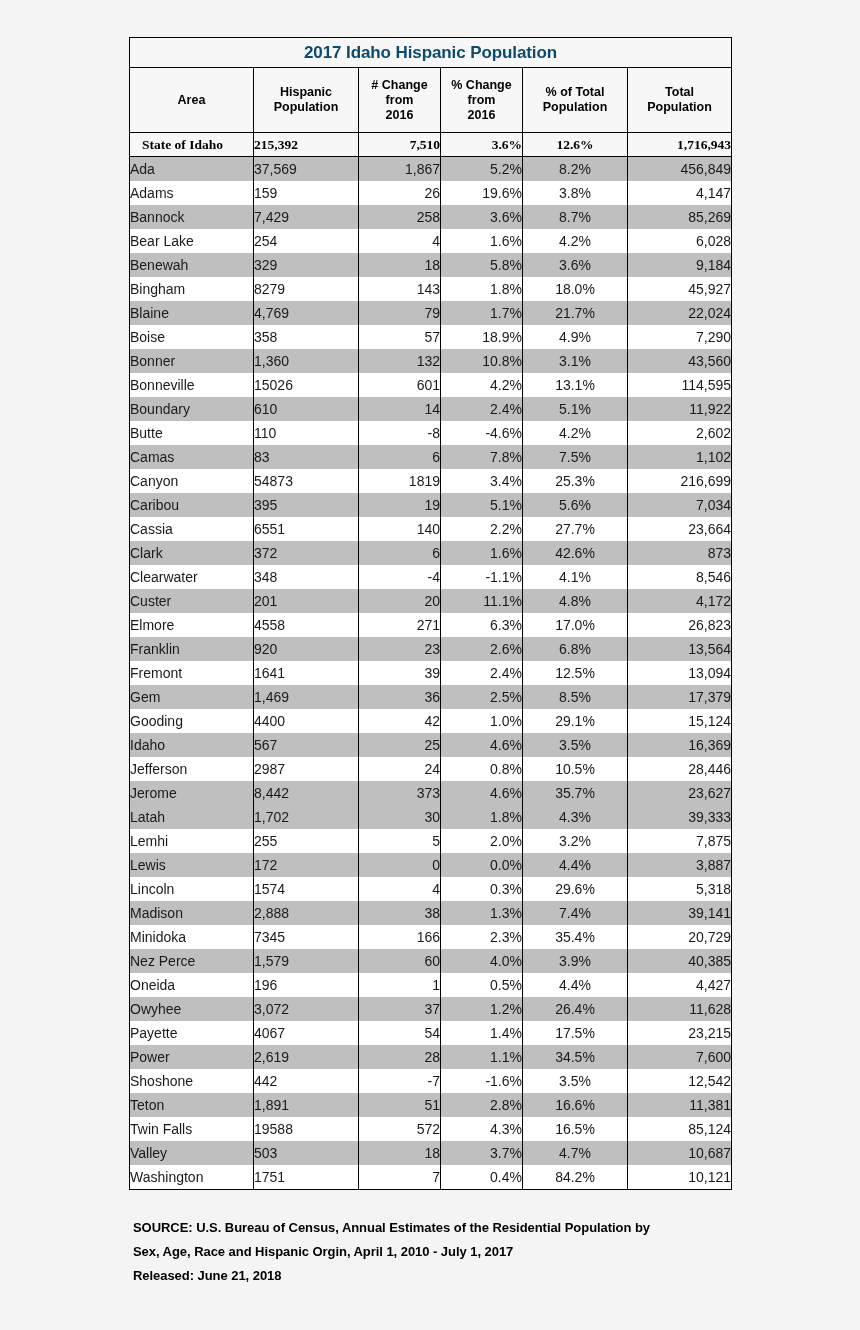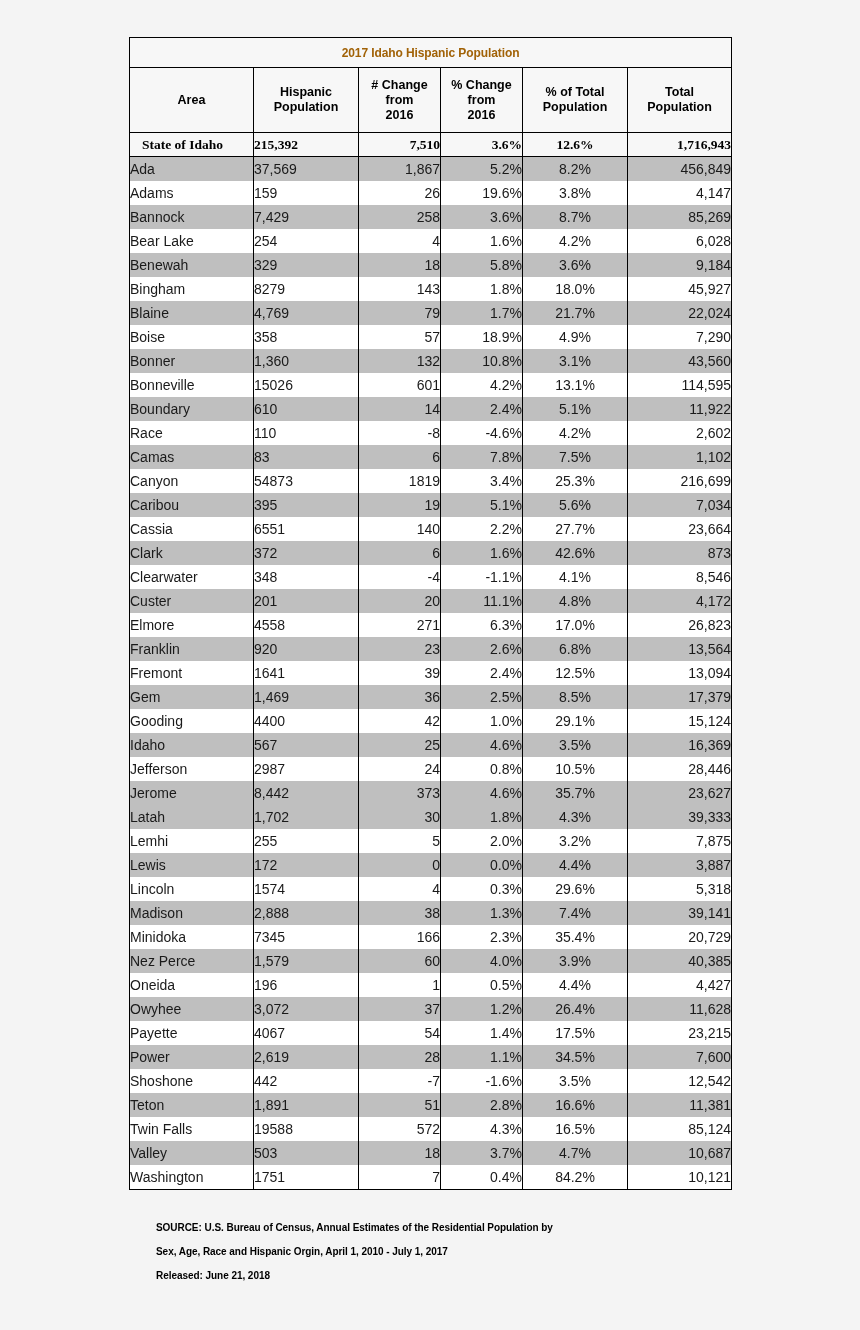--- a/index.html
+++ b/index.html
@@ -35,26 +35,26 @@
   table.pop-table td,
   table.pop-table th {
     padding: 0;
     margin: 0;
   }
   
   .title-row td {
     border: 1.6px solid #000;
     text-align: center;
     font-weight: bold;
-    font-size: 12px;
+    font-size: 17px;
     font-stretch: condensed;
     letter-spacing: -0.1px;
     height: 29px;
     background: #f7f7f7;
-    color: #a16207;
+    color: #0c4a6e;
     font-family: "Liberation Sans Narrow", "Liberation Sans", sans-serif;
   }
   
   .colhead-row td {
     border-left: 1.6px solid #000;
     border-right: 1.6px solid #000;
     border-bottom: 1.6px solid #000;
     vertical-align: middle;
     text-align: center;
     font-weight: bold;
@@ -96,26 +96,26 @@
   .c-num2  { text-align: right; padding-right: 16px; }
   .c-num3  { text-align: right; padding-right: 18px; }
   .c-num4  { text-align: center; padding-right: 20px; }
   .c-num5  { text-align: right; padding-right: 10px; }
 
   .state-row .c-area { padding-left: 12px; }
 
   
   .source-note {
     position: absolute;
-    left: 156px;
+    left: 133px;
     top: 1216px;
     width: 600px;
     font-family: "Liberation Sans Narrow", "Liberation Sans", sans-serif;
     font-weight: bold;
-    font-size: 10px;
+    font-size: 13px;
     line-height: 24px;
     color: #000;
     letter-spacing: -0.05px;
   }
   .source-note div { white-space: nowrap; }
 </style>
 </head>
 <body>
 
 <div class="page">
@@ -257,21 +257,21 @@
           </tr>
           <tr class="data-row shaded">
             <td class="c-area">Boundary</td>
             <td class="c-num">610</td>
             <td class="c-num2">14</td>
             <td class="c-num3">2.4%</td>
             <td class="c-num4">5.1%</td>
             <td class="c-num5">11,922</td>
           </tr>
           <tr class="data-row plain">
-            <td class="c-area">Race</td>
+            <td class="c-area">Butte</td>
             <td class="c-num">110</td>
             <td class="c-num2">-8</td>
             <td class="c-num3">-4.6%</td>
             <td class="c-num4">4.2%</td>
             <td class="c-num5">2,602</td>
           </tr>
           <tr class="data-row shaded">
             <td class="c-area">Camas</td>
             <td class="c-num">83</td>
             <td class="c-num2">6</td>

